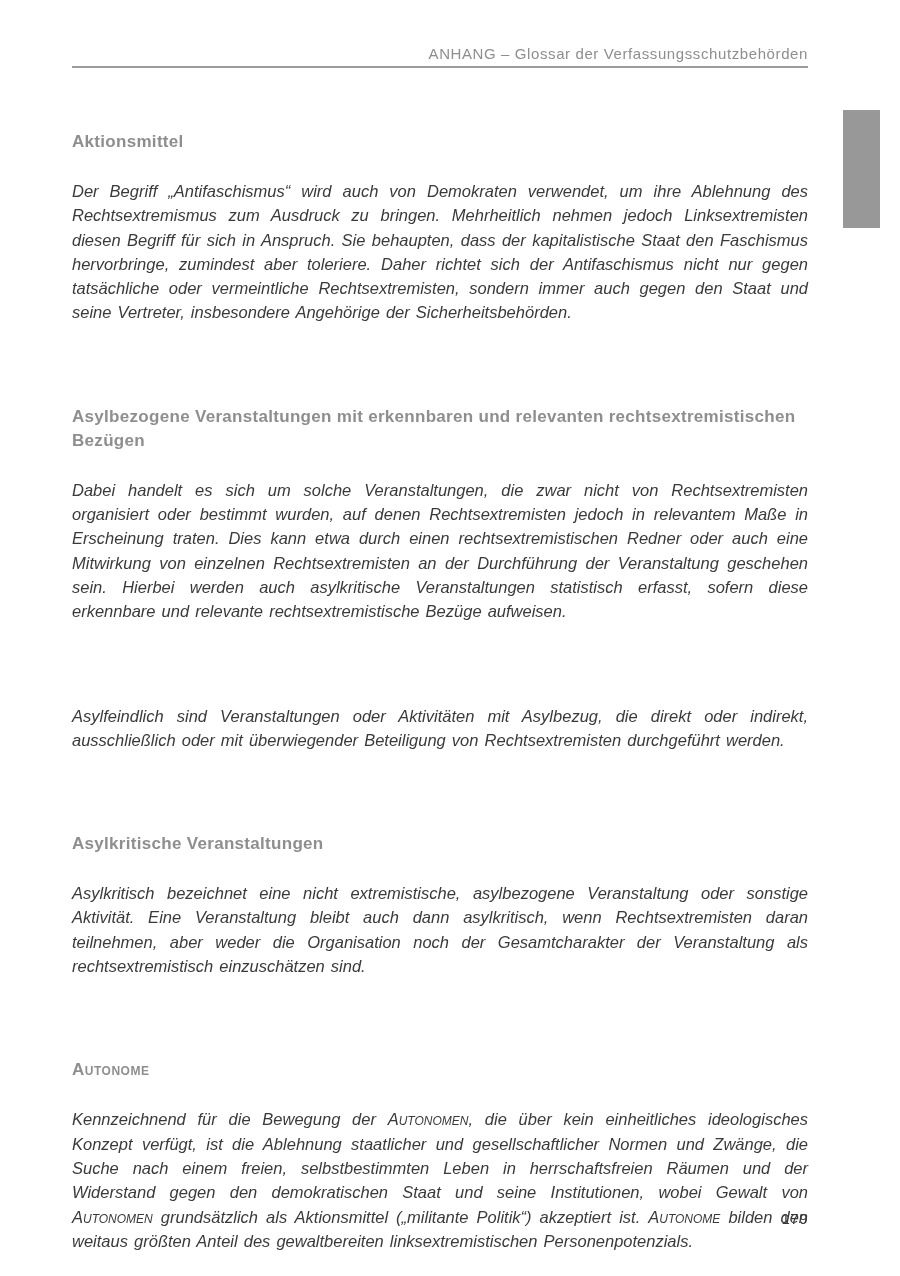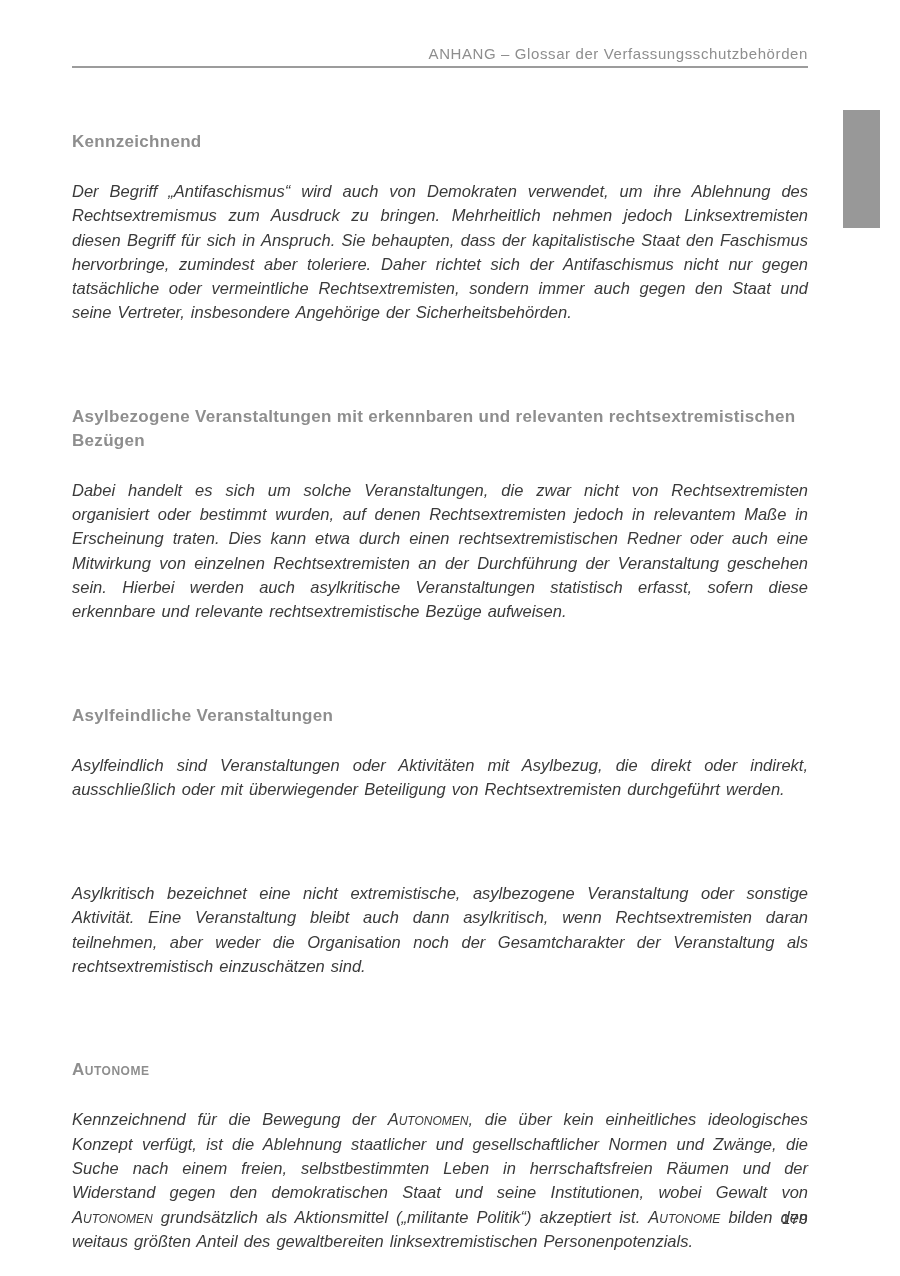--- a/index.html
+++ b/index.html
@@ -78,35 +78,35 @@
 
 <div class="page">
   <div class="content">
     <header>
       <div class="running-head">ANHANG – Glossar der Verfassungsschutzbehörden</div>
       <hr class="header-rule">
     </header>
 
     <main id="sections">
   <section class="glossary-section">
-    <h2 class="section-heading">Kennzeichnend</h2>
+    <h2 class="section-heading">Aktionsmittel</h2>
     <p class="section-body"><span>Der Begriff „Antifaschismus“ wird auch von Demokraten verwendet, um ihre Ablehnung des Rechtsextremismus zum Ausdruck zu bringen. Mehrheitlich nehmen jedoch Linksextremisten diesen Begriff für sich in Anspruch. Sie behaupten, dass der kapitalistische Staat den Faschismus hervorbringe, zumindest aber toleriere. Daher richtet sich der Antifaschismus nicht nur gegen tatsächliche oder vermeintliche Rechtsextremisten, sondern immer auch gegen den Staat und seine Vertreter, insbesondere Angehörige der Sicherheitsbehörden.</span></p>
   </section>
 
   <section class="glossary-section">
     <h2 class="section-heading">Asylbezogene Veranstaltungen mit erkennbaren und relevanten rechtsextremistischen Bezügen</h2>
     <p class="section-body"><span>Dabei handelt es sich um solche Veranstaltungen, die zwar nicht von Rechtsextremisten organisiert oder bestimmt wurden, auf denen Rechtsextremisten jedoch in relevantem Maße in Erscheinung traten. Dies kann etwa durch einen rechtsextremistischen Redner oder auch eine Mitwirkung von einzelnen Rechtsextremisten an der Durchführung der Veranstaltung geschehen sein. Hierbei werden auch asylkritische Veranstaltungen statistisch erfasst, sofern diese erkennbare und relevante rechtsextremistische Bezüge aufweisen.</span></p>
   </section>
 
   <section class="glossary-section">
-    <h2 class="section-heading">Asylfeindliche Veranstaltungen</h2>
     <p class="section-body"><span>Asylfeindlich sind Veranstaltungen oder Aktivitäten mit Asylbezug, die direkt oder indirekt, ausschließlich oder mit überwiegender Beteiligung von Rechtsextremisten durchgeführt werden.</span></p>
   </section>
 
   <section class="glossary-section">
+    <h2 class="section-heading">Asylkritische Veranstaltungen</h2>
     <p class="section-body"><span>Asylkritisch bezeichnet eine nicht extremistische, asylbezogene Veranstaltung oder sonstige Aktivität. Eine Veranstaltung bleibt auch dann asylkritisch, wenn Rechtsextremisten daran teilnehmen, aber weder die Organisation noch der Gesamtcharakter der Veranstaltung als rechtsextremistisch einzuschätzen sind.</span></p>
   </section>
 
   <section class="glossary-section">
     <h2 class="section-heading sc">Autonome</h2>
     <p class="section-body"><span>Kennzeichnend für die Bewegung der </span><span class="sc">Autonomen</span><span>, die über kein einheitliches ideologisches Konzept verfügt, ist die Ablehnung staatlicher und gesellschaftlicher Normen und Zwänge, die Suche nach einem freien, selbstbestimmten Leben in herrschaftsfreien Räumen und der Widerstand gegen den demokratischen Staat und seine Institutionen, wobei Gewalt von </span><span class="sc">Autonomen</span><span> grundsätzlich als Aktionsmittel („militante Politik“) akzeptiert ist. </span><span class="sc">Autonome</span><span> bilden den weitaus größten Anteil des gewaltbereiten linksextremistischen Personenpotenzials.</span></p>
   </section>
 </main>
   </div>
 

